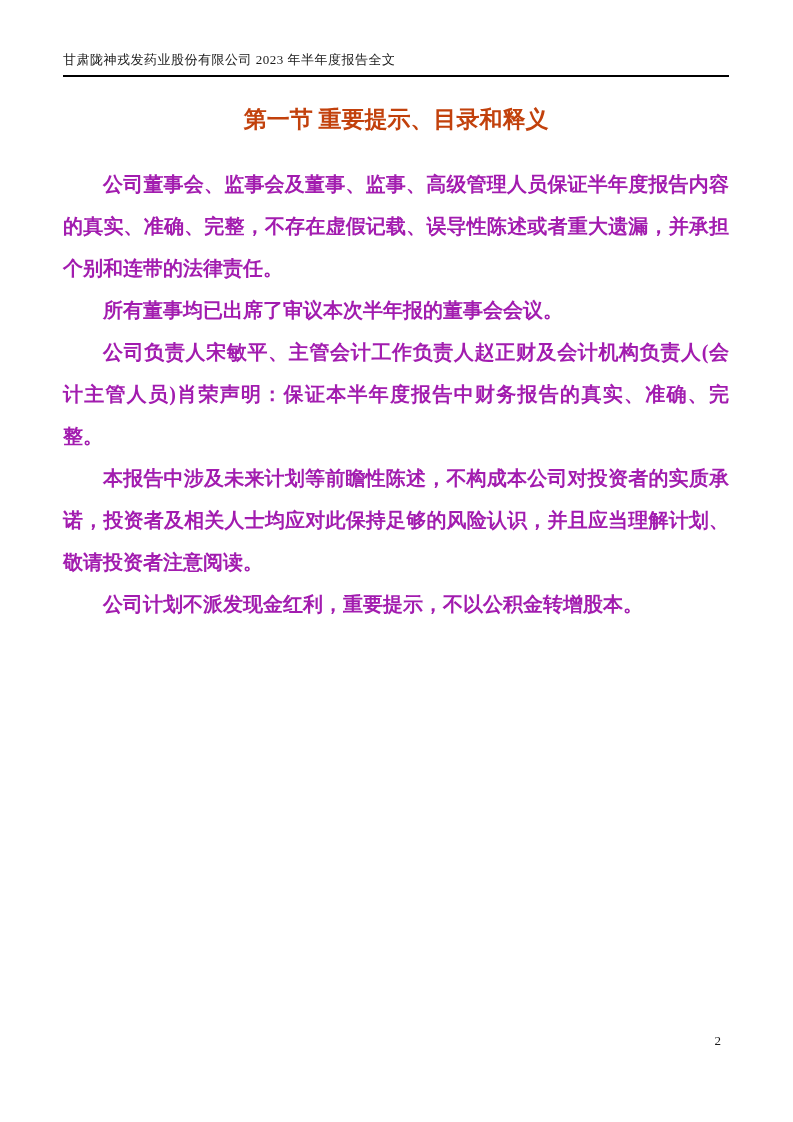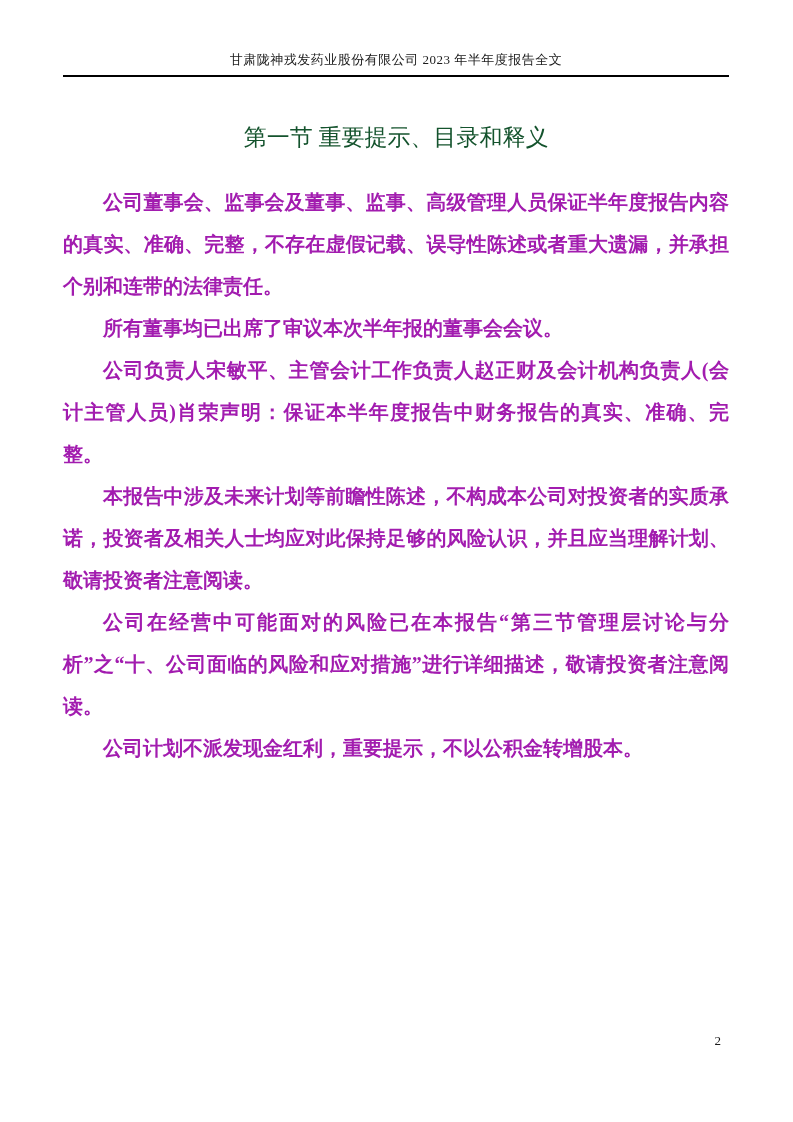--- a/index.html
+++ b/index.html
@@ -17,34 +17,34 @@
     margin: 0 auto;
     background: #ffffff;
     overflow: hidden;
   }
   .page-inner {
     padding: 52px 64px 0 63px;
   }
   .doc-header {
     font-size: 13px;
     line-height: 16px;
-    text-align: center;
+    text-align: left;
     font-weight: normal;
     color: #1a1a1a;
     padding-bottom: 7px;
     border-bottom: 2px solid #000000;
     letter-spacing: 0.5px;
   }
   .section-title {
-    margin-top: 44px;
+    margin-top: 26px;
     font-size: 23px;
-    font-weight: normal;
+    font-weight: bold;
     text-align: center;
     line-height: 34px;
-    color: #14532d;
+    color: #c2410c;
   }
   .content {
     margin-top: 26px;
   }
   .content p {
     font-size: 20px;
     font-weight: bold;
     line-height: 42px;
     text-align: justify;
     text-justify: inter-ideograph;
@@ -70,20 +70,19 @@
       <span>甘肃陇神戎发药业股份有限公司 2023 年半年度报告全文</span>
     </div>
 
     <h1 class="section-title">第一节 重要提示、目录和释义</h1>
 
     <div class="content">
       <p>公司董事会、监事会及董事、监事、高级管理人员保证半年度报告内容的真实、准确、完整，不存在虚假记载、误导性陈述或者重大遗漏，并承担个别和连带的法律责任。</p>
       <p>所有董事均已出席了审议本次半年报的董事会会议。</p>
       <p>公司负责人宋敏平、主管会计工作负责人赵正财及会计机构负责人(会计主管人员)肖荣声明：保证本半年度报告中财务报告的真实、准确、完整。</p>
       <p>本报告中涉及未来计划等前瞻性陈述，不构成本公司对投资者的实质承诺，投资者及相关人士均应对此保持足够的风险认识，并且应当理解计划、敬请投资者注意阅读。</p>
-      <p>公司在经营中可能面对的风险已在本报告“第三节管理层讨论与分析”之“十、公司面临的风险和应对措施”进行详细描述，敬请投资者注意阅读。</p>
       <p>公司计划不派发现金红利，重要提示，不以公积金转增股本。</p>
     </div>
 
   </div>
 
   <div class="page-number">2</div>
 </div>
 
 </body></html>

